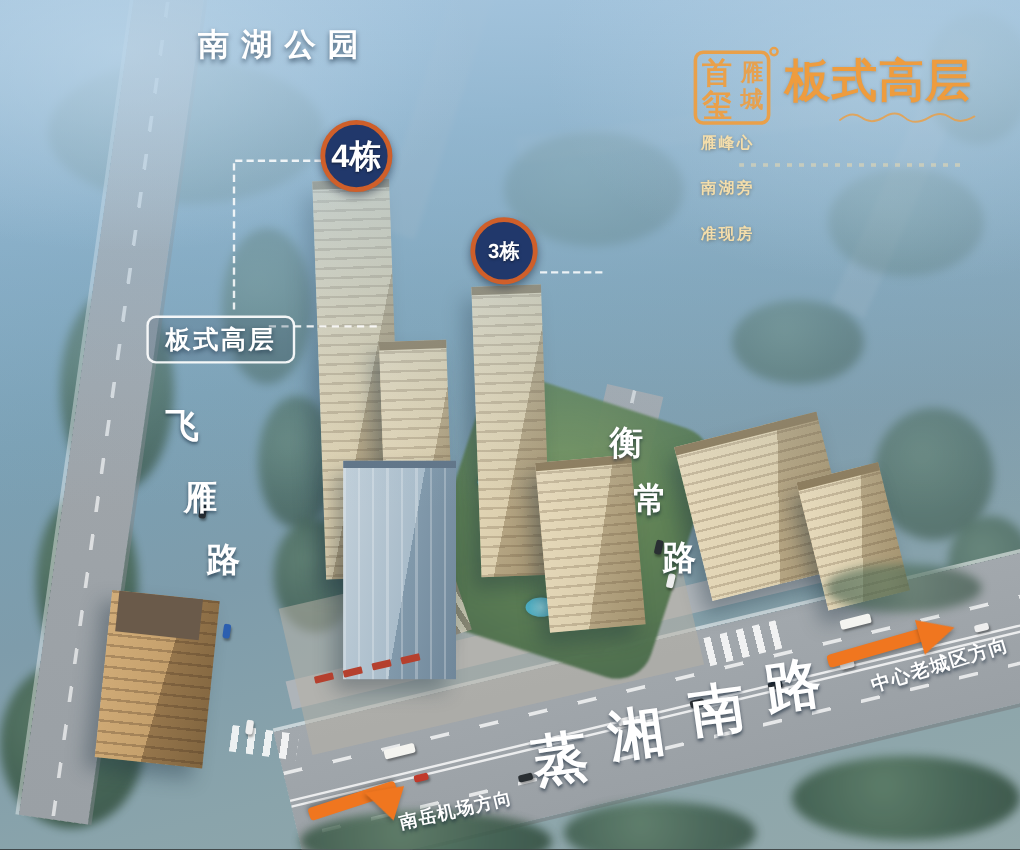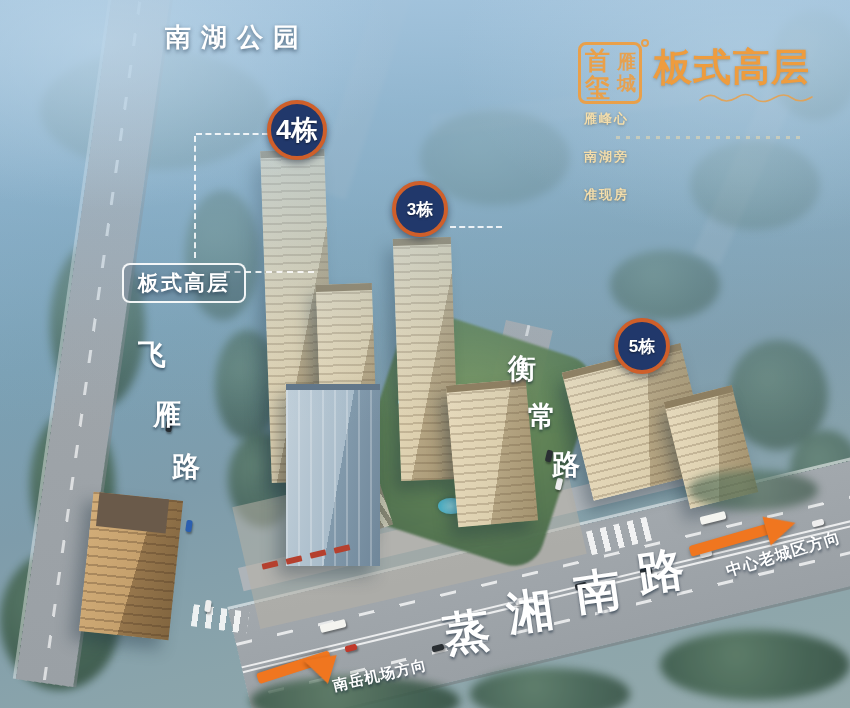--- a/index.html
+++ b/index.html
@@ -213,21 +213,20 @@
     <div class="logo-slogan">
       <span>雁峰心</span>
       <span>南湖旁</span>
       <span>准现房</span>
     </div>
     <div class="logo-sub"></div>
   </div>
 
   <div class="badge badge-4">4栋</div>
   <div class="badge badge-3">3栋</div>
-  <div class="badge badge-5">5栋</div>
 
   <div class="dash-h" style="left:196px;top:133px;width:72px;"></div>
   <div class="dash-v" style="left:194px;top:136px;height:122px;"></div>
   <div class="dash-h" style="left:224px;top:271px;width:90px;"></div>
   <div class="dash-h" style="left:450px;top:226px;width:52px;"></div>
 
   <div class="callout callout-left">板式高层</div>
 
   <div class="road-char rc-s" style="left:135px;top:336px;">飞</div>
   <div class="road-char rc-s" style="left:150px;top:396px;">雁</div>

